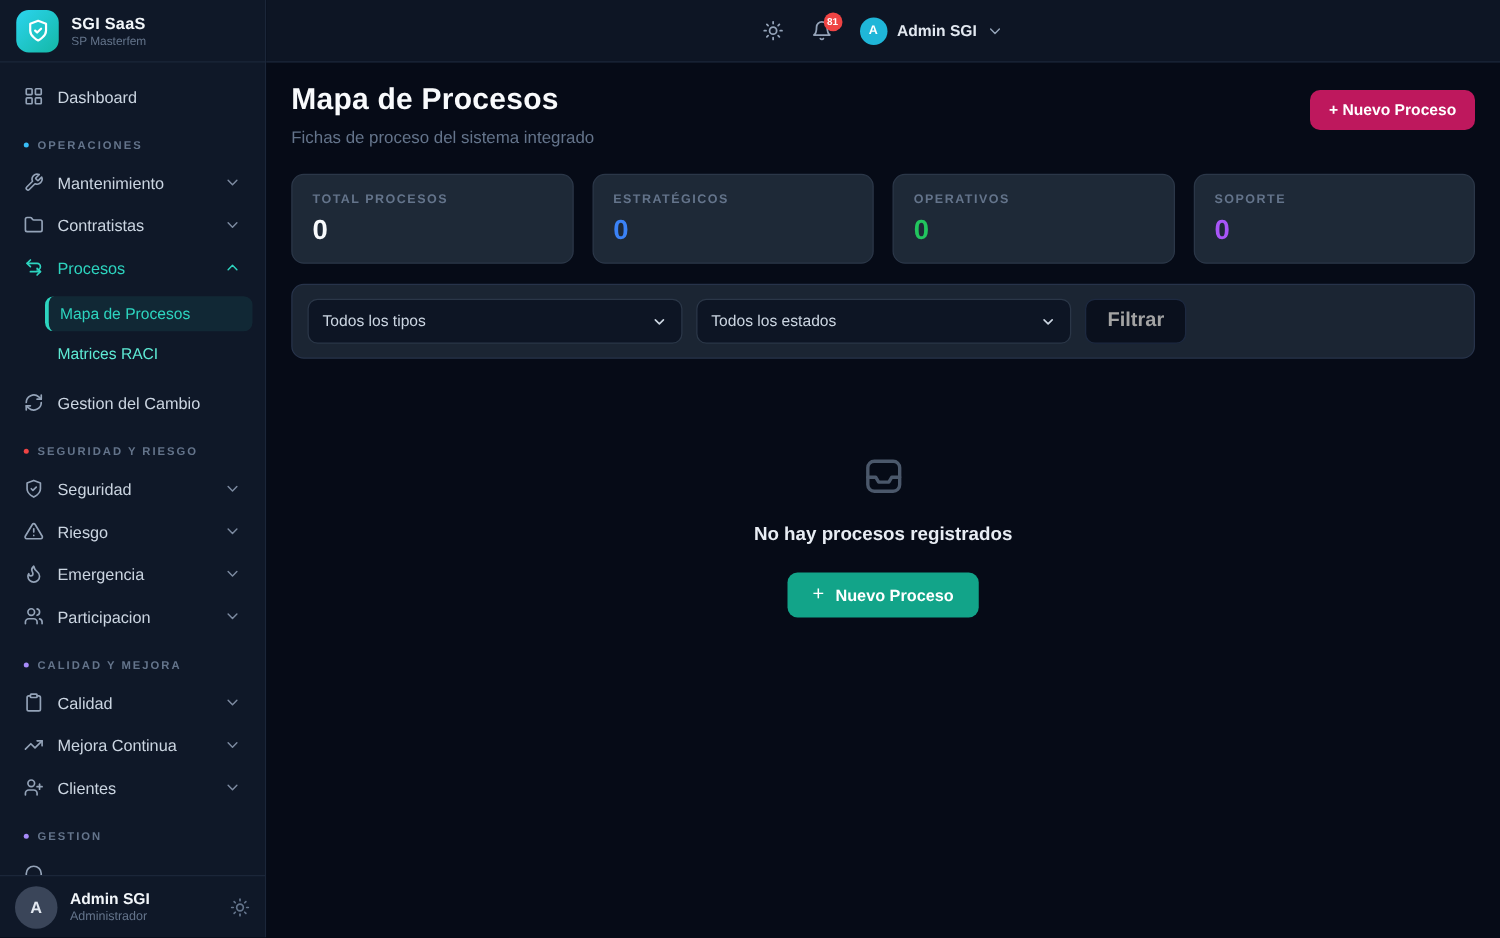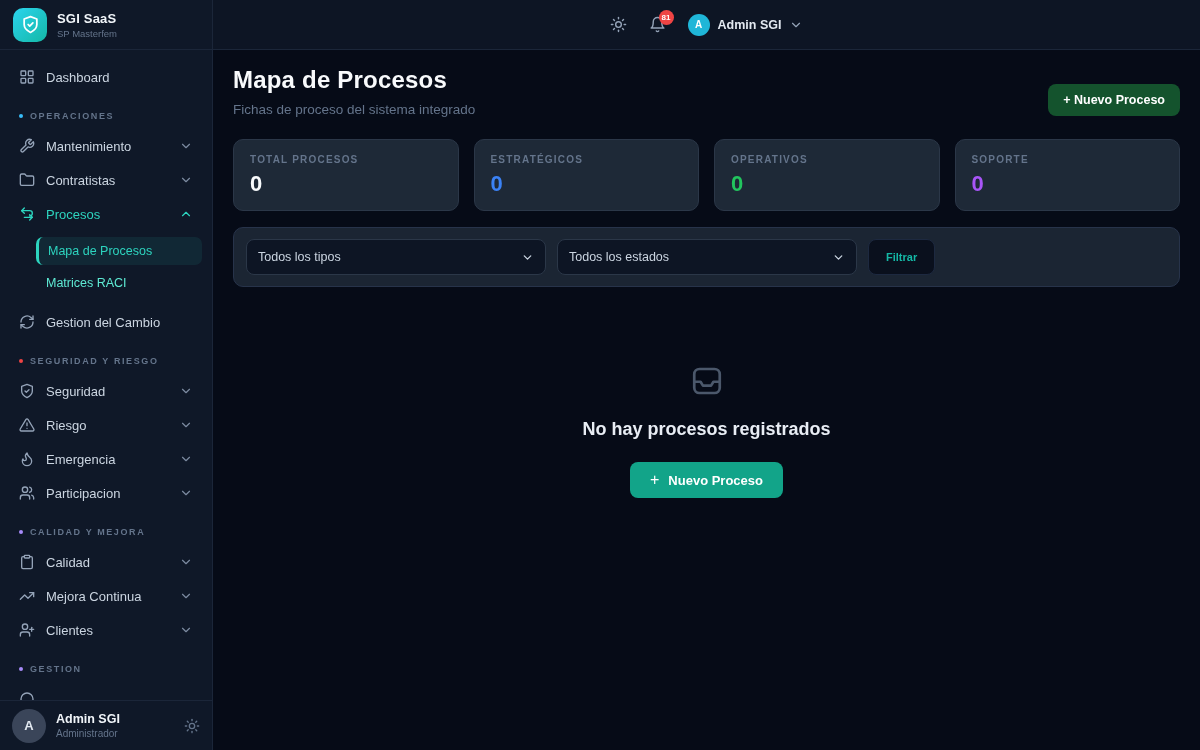--- a/index.html
+++ b/index.html
@@ -55,42 +55,42 @@
     display:flex; align-items:center; justify-content:center; }
   .tb-user { display:flex; align-items:center; gap:8px; cursor:pointer; }
   .tb-avatar { width:22px; height:22px; border-radius:50%; background:#1fb6d8; color:#04242b;
     color:#ffffff; font-size:10px; font-weight:bold; display:flex; align-items:center; justify-content:center; }
   .tb-name { font-size:12.5px; font-weight:bold; color:#e2e8f0; }
 
   .content { flex:1; padding:16px 20px; overflow:hidden; }
   .page-head { display:flex; justify-content:space-between; align-items:flex-start; margin-bottom:22px; }
   .page-title { font-size:24px; font-weight:bold; color:#f8fafc; letter-spacing:.2px; }
   .page-sub { font-size:13.5px; color:#64748b; margin-top:8px; }
-  .btn-green { background:#14532d; color:#fff; border:none; border-radius:8px; cursor:pointer;
-    font-family:inherit; font-size:12.5px; font-weight:bold; padding:9px 15px; margin-top:18px; }
+  .btn-green { background:#be185d; color:#fff; border:none; border-radius:8px; cursor:pointer;
+    font-family:inherit; font-size:12.5px; font-weight:bold; padding:9px 15px; margin-top:6px; }
 
   .stats { display:grid; grid-template-columns:repeat(4,1fr); gap:15px; margin-bottom:16px; }
   .stat-card { background:#1e2937; border:1px solid #2b3748; border-radius:10px;
     padding:14px 16px; height:72px; }
   .stat-label { font-size:10px; font-weight:bold; letter-spacing:1.2px; color:#64748b; }
   .stat-value { font-size:22px; font-weight:bold; margin-top:6px; }
   .v-white{color:#f8fafc;} .v-blue{color:#3b82f6;} .v-green{color:#22c55e;} .v-purple{color:#a855f7;}
 
   .filter-card { background:#1b2533; border:1px solid #27334a; border-radius:10px;
     padding:11px 12px; display:flex; gap:11px; align-items:center; margin-bottom:16px; }
   .select { width:300px; height:36px; background:#0d1524; border:1px solid #2b3748;
     border-radius:8px; color:#cbd5e1; font-size:12.5px; display:flex; align-items:center;
     justify-content:space-between; padding:0 11px; cursor:pointer; }
   .select .chev { color:#cbd5e1; display:flex; }
-  .btn-filter { background:#0a101d; border:1px solid #1d2940; color:#14b8a6; border-radius:8px;
-    font-family:inherit; font-size:11px; font-weight:bold; height:36px; padding:0 17px; cursor:pointer; }
+  .btn-filter { background:#0a101d; border:1px solid #1d2940; color:#a3a3a3; border-radius:8px;
+    font-family:inherit; font-size:16px; font-weight:bold; height:36px; padding:0 17px; cursor:pointer; }
 
   .empty { display:flex; flex-direction:column; align-items:center; padding-top:60px; }
   .empty-icon { color:#4b586b; display:flex; }
-  .empty-msg { font-size:18px; font-weight:bold; color:#e8edf4; margin:20px 0 22px 0; }
+  .empty-msg { font-size:15px; font-weight:bold; color:#e8edf4; margin:20px 0 22px 0; }
   .btn-green-lg { background:#12a489; color:#fff; border:none; border-radius:8px; cursor:pointer;
     font-family:inherit; font-size:13px; font-weight:bold; padding:10px 20px;
     display:flex; align-items:center; gap:9px; }
   .plus-glyph { font-size:16px; font-weight:normal; line-height:1; }
 
   svg { display:block; }
 </style>
 </head>
 <body>
 

